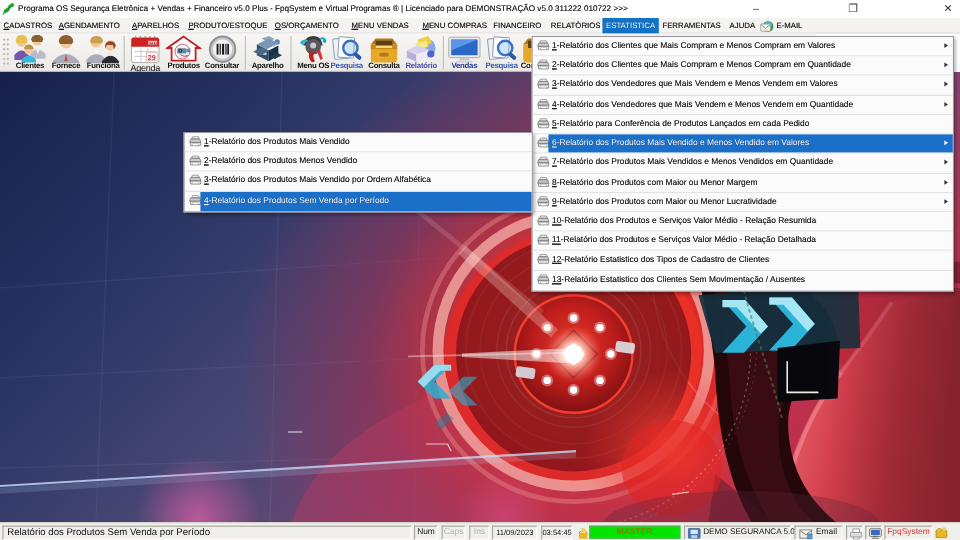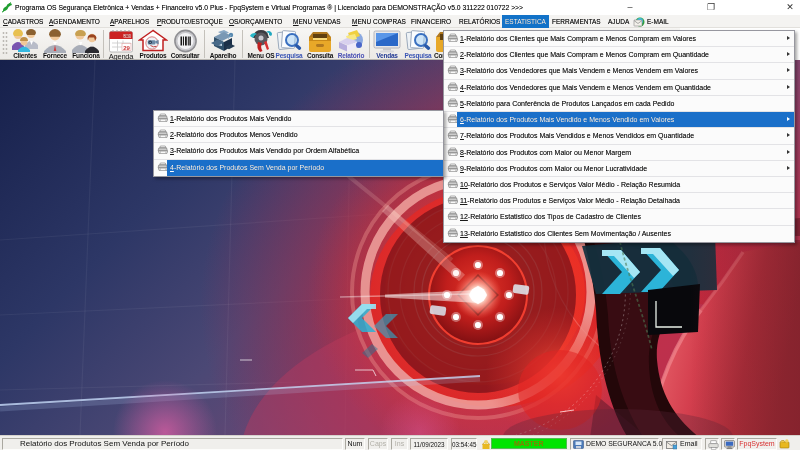--- a/index.html
+++ b/index.html
@@ -516,21 +516,21 @@
       </div>
     <div class="row hl2">
         <span class="band"></span>
         <svg class="ic" width="11" height="11">
           <use href="#pic"></use>
         </svg>
         <span class="t"><u>4</u>-Relatório dos Produtos Sem Venda por Período</span>
       </div>
   </div>
   <div id="statusbar">
-    <div class="sb" style="left:2px;width:341px;padding-left:17px;font-size:8px">Relatório dos Produtos Sem Venda por Período</div>
+    <div class="sb" style="left:2px;width:341px;padding-left:3px;font-size:8px">Relatório dos Produtos Sem Venda por Período</div>
     <div class="sb" style="left:345px;width:20px;text-align:center">Num</div>
     <div class="sb" style="left:368px;width:20px;text-align:center;color:#b2b0a8">Caps</div>
     <div class="sb" style="left:391px;width:17px;text-align:center;color:#b2b0a8">Ins</div>
     <div class="sb" style="left:410px;width:38px;text-align:center;font-size:6.3px;line-height:11px">11/09/2023</div>
     <div class="sb" style="left:451px;width:26px;text-align:center;font-size:6.3px;line-height:11px">03:54:45</div>
     <div class="sb" style="left:479px;width:88px;padding:0;border:none;background:none">
       <svg width="10" height="11" style="position:absolute;left:2px;top:1px" viewBox="0 0 10 11">
           <rect x="1.5" y="5" width="7" height="5" fill="#e8b820"></rect>
           <circle cx="5" cy="3" r="2" fill="#f0d060"></circle>
           <path d="M1.5,5.5 l1.5,-2 M8.5,5.5 l-1.5,-2" stroke="#c09010" stroke-width="0.8"></path>

